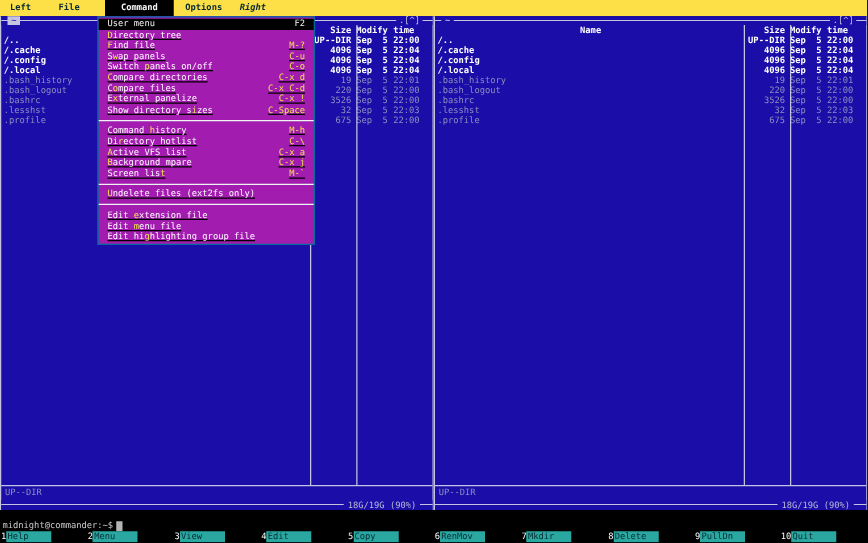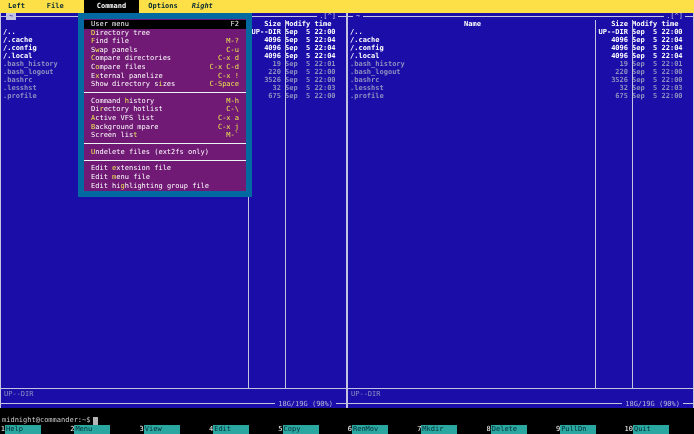--- a/index.html
+++ b/index.html
@@ -25,30 +25,30 @@
   .pbody{flex:1 1 auto;position:relative;overflow:hidden;}
   .vline{position:absolute;top:0;bottom:0;width:1px;background:#c4c4e0;}
   .vline.v1{left:247px;} .vline.v2{left:284px;}
   .prow{display:flex;height:8px;line-height:8px;white-space:pre;color:#8f8fc0;}
   .c-name{width:247px;box-sizing:border-box;padding-left:2px;position:relative;overflow:hidden;}
   .c-size{width:37px;box-sizing:border-box;text-align:right;padding-right:4px;overflow:hidden;}
   .c-time{width:58px;box-sizing:border-box;text-align:left;overflow:hidden;}
   .phead{color:#ffffff;font-weight:bold;}
   .phead .c-name{text-align:center;}
   .prow.dir{color:#ffffff;font-weight:bold;}
-  .prow.hidden-file{color:#8f8fc0;font-weight:bold;}
+  .prow.hidden-file{color:#8f8fc0;font-weight:normal;}
   .psep{height:1px;background:#c4c4e0;flex:0 0 auto;}
   .pmini{height:11px;line-height:11px;color:#8f8fc0;padding-left:3px;flex:0 0 auto;white-space:pre;}
   .pframe-bot{height:8px;position:relative;flex:0 0 auto;
       background:linear-gradient(to bottom,#1a0da8 3px,#c4c4e0 3px,#c4c4e0 4px,#1a0da8 4px);}
   .pdisk{position:absolute;right:10px;top:0;height:8px;line-height:8px;background:#1a0da8;
          padding:0 3px;color:#b9b9d5;white-space:pre;}
   
-  .dropdown{position:absolute;left:78px;top:13px;width:174px;background:#701a75;
-            border:6px solid #0369a1;z-index:10;padding:1px 0;box-sizing:border-box;}
+  .dropdown{position:absolute;left:78px;top:13px;width:174px;background:#a21caf;
+            border:1px solid #0369a1;z-index:10;padding:1px 0;box-sizing:border-box;text-decoration:underline;}
   .dd-item{display:flex;height:8.6px;line-height:8.6px;color:#ffffff;padding:0 7px;white-space:pre;}
   .dd-item .hot{color:#ede74f;}
   .dd-item .sc{margin-left:auto;color:#ede74f;}
   .dd-item.selected{background:#000;color:#f5f5f5;}
   .dd-item.selected .sc{color:#f5f5f5;padding-left:48px;}
   .dd-sep{height:1px;background:#eef4f4;margin:3.5px 0;}
   
   .hint{position:absolute;top:408px;left:2px;height:8px;line-height:8px;color:#b5b5b5;white-space:pre;}
   .cmdline{position:absolute;top:416px;left:2px;height:9px;line-height:9px;color:#cccccc;white-space:pre;}
   .cursor{display:inline-block;width:5px;height:8px;background:#b5b5b5;vertical-align:bottom;margin-left:2px;}
@@ -121,20 +121,21 @@
           <span class="pdisk">18G/19G (90%)</span>
         </div>
       </div>
   </div>
 
   <div class="dropdown" id="dropdown">
       <div class="dd-item selected"><span>User menu</span><span class="hot"></span><span></span><span class="sc">F2</span></div>
       <div class="dd-item"><span></span><span class="hot">D</span><span>irectory tree</span><span class="sc"></span></div>
       <div class="dd-item"><span></span><span class="hot">F</span><span>ind file</span><span class="sc">M-?</span></div>
       <div class="dd-item"><span>S</span><span class="hot">w</span><span>ap panels</span><span class="sc">C-u</span></div>
+      <div class="dd-item"><span>Switch </span><span class="hot">p</span><span>anels on/off</span><span class="sc">C-o</span></div>
       <div class="dd-item"><span></span><span class="hot">C</span><span>ompare directories</span><span class="sc">C-x d</span></div>
       <div class="dd-item"><span>C</span><span class="hot">o</span><span>mpare files</span><span class="sc">C-x C-d</span></div>
       <div class="dd-item"><span>E</span><span class="hot">x</span><span>ternal panelize</span><span class="sc">C-x !</span></div>
       <div class="dd-item"><span>Show directory s</span><span class="hot">i</span><span>zes</span><span class="sc">C-Space</span></div>
       <div class="dd-sep"></div>
       <div class="dd-item"><span>Command </span><span class="hot">h</span><span>istory</span><span class="sc">M-h</span></div>
       <div class="dd-item"><span>Di</span><span class="hot">r</span><span>ectory hotlist</span><span class="sc">C-\</span></div>
       <div class="dd-item"><span></span><span class="hot">A</span><span>ctive VFS list</span><span class="sc">C-x a</span></div>
       <div class="dd-item"><span></span><span class="hot">B</span><span>ackground mpare</span><span class="sc">C-x j</span></div>
       <div class="dd-item"><span>Screen lis</span><span class="hot">t</span><span></span><span class="sc">M-`</span></div>

